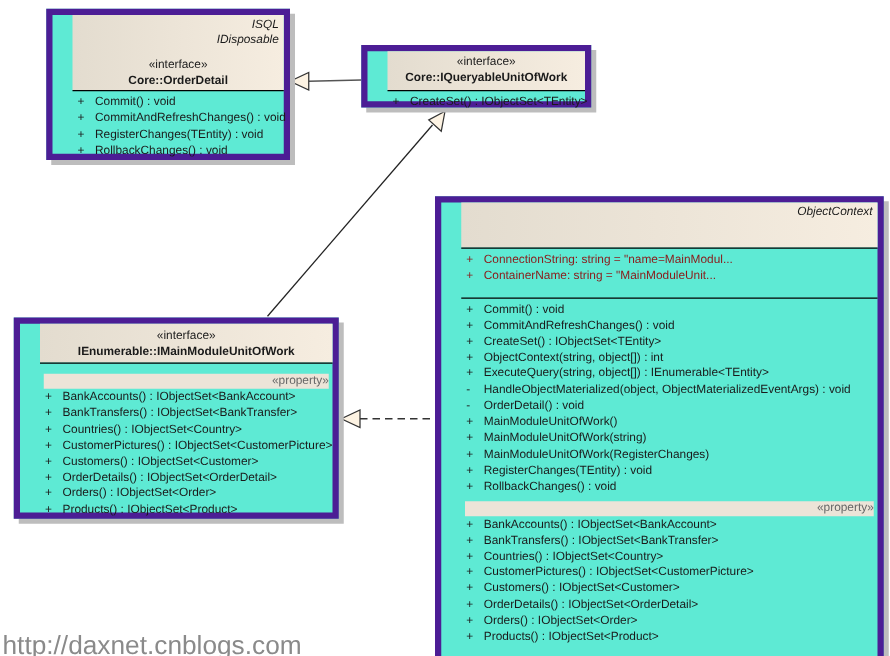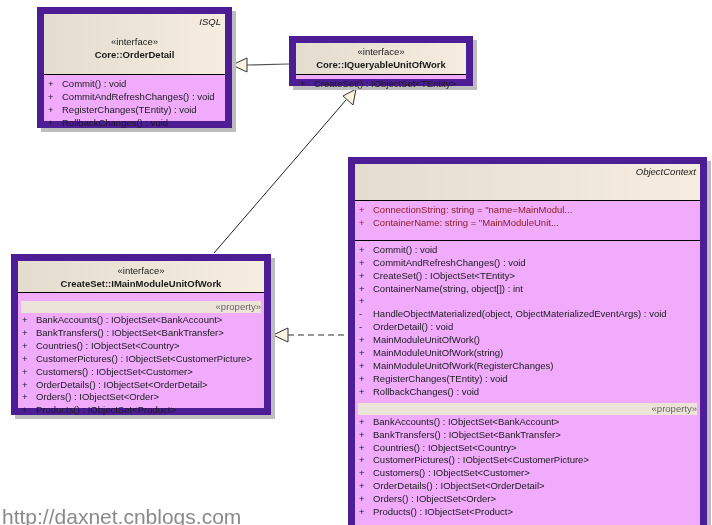--- a/index.html
+++ b/index.html
@@ -1,19 +1,19 @@
 <!DOCTYPE html>
 <html><head>
 <meta charset="utf-8">
 <style>
   html, body { margin: 0; padding: 0; background: #ffffff; }
   body { width: 712px; height: 525px; position: relative; overflow: hidden;
          font-family: "Liberation Sans", sans-serif; font-size: 9.5px; color: #1a1a1a; }
-  .cls { position: absolute; background: #f0abfc; border: 7px solid #4c1d95;
-         box-shadow: 4px 4px 0 #bdbdbd; box-sizing: border-box; }
+  .cls { position: absolute; background: #5eead4; border: 5px solid #4c1d95;
+         box-shadow: 4px 4px 0 #bdbdbd; box-sizing: border-box; padding-left: 16px; }
   .hdr { background: linear-gradient(to right, #e3dccf 0%, #f6ede0 100%);
          border-bottom: 1px solid #000; text-align: center; position: relative; }
   .tags { text-align: right; font-style: italic; padding: 2px 4px 0 0; line-height: 12px; font-size: 9.5px; }
   .stereo { line-height: 12px; }
   .cname { font-weight: bold; line-height: 13px; padding-bottom: 2px; }
   .sec { padding: 3px 0 2px 0; }
   .sec.attrs { border-bottom: 1px solid #000; color: #8b1a1a; padding-bottom: 10px; }
   .row { display: flex; line-height: 12.9px; white-space: nowrap; }
   .vis { width: 18px; text-align: left; padding-left: 4px; box-sizing: border-box; flex: none; }
   .ptag { background: #ece4d8; color: #666; line-height: 12px; margin: 0 3px 1px 3px; padding-left: 2px; text-align: right; }
@@ -33,20 +33,21 @@
   <polygon points="356,89 343,96 353,105" fill="#fdf3e3" stroke="#333" stroke-width="1"></polygon>
 
   <line x1="288" y1="335" x2="348" y2="335" stroke="#333" stroke-width="1.2" stroke-dasharray="6,4"></line>
   <polygon points="273,335 288,328 288,342" fill="#fdf3e3" stroke="#333" stroke-width="1"></polygon>
 </svg>
 
 <div class="cls" style="left:37px; top:7px; width:195px; height:121px;">
   <div class="hdr" style="height:60px;">
     <div class="tags">
       <div>ISQL</div>
+      <div>IDisposable</div>
     </div>
     <div class="stereo" style="margin-top:8px;">«interface»</div>
     <div class="cname">Core::OrderDetail</div>
   </div>
   <div class="sec">
     <div class="row">
         <span class="vis">+</span>
         <span>Commit() : void</span>
       </div>
     <div class="row">
@@ -73,21 +74,21 @@
     <div class="row">
         <span class="vis">+</span>
         <span>CreateSet() : IObjectSet&lt;TEntity&gt;</span>
       </div>
   </div>
 </div>
 
 <div class="cls" style="left:11px; top:254px; width:260px; height:161px;">
   <div class="hdr" style="height:31px;">
     <div class="stereo" style="padding-top:4px;">«interface»</div>
-    <div class="cname">CreateSet::IMainModuleUnitOfWork</div>
+    <div class="cname">IEnumerable::IMainModuleUnitOfWork</div>
   </div>
   <div class="sec" style="padding-top:8px;">
     <div class="ptag">«property»</div>
     <div class="row">
         <span class="vis">+</span>
         <span>BankAccounts() : IObjectSet&lt;BankAccount&gt;</span>
       </div>
     <div class="row">
         <span class="vis">+</span>
         <span>BankTransfers() : IObjectSet&lt;BankTransfer&gt;</span>
@@ -143,24 +144,25 @@
     <div class="row">
         <span class="vis">+</span>
         <span>CommitAndRefreshChanges() : void</span>
       </div>
     <div class="row">
         <span class="vis">+</span>
         <span>CreateSet() : IObjectSet&lt;TEntity&gt;</span>
       </div>
     <div class="row">
         <span class="vis">+</span>
-        <span>ContainerName(string, object[]) : int</span>
-      </div>
-    <div class="row">
-        <span class="vis">+</span>
+        <span>ObjectContext(string, object[]) : int</span>
+      </div>
+    <div class="row">
+        <span class="vis">+</span>
+        <span>ExecuteQuery(string, object[]) : IEnumerable&lt;TEntity&gt;</span>
       </div>
     <div class="row">
         <span class="vis">-</span>
         <span>HandleObjectMaterialized(object, ObjectMaterializedEventArgs) : void</span>
       </div>
     <div class="row">
         <span class="vis">-</span>
         <span>OrderDetail() : void</span>
       </div>
     <div class="row">

